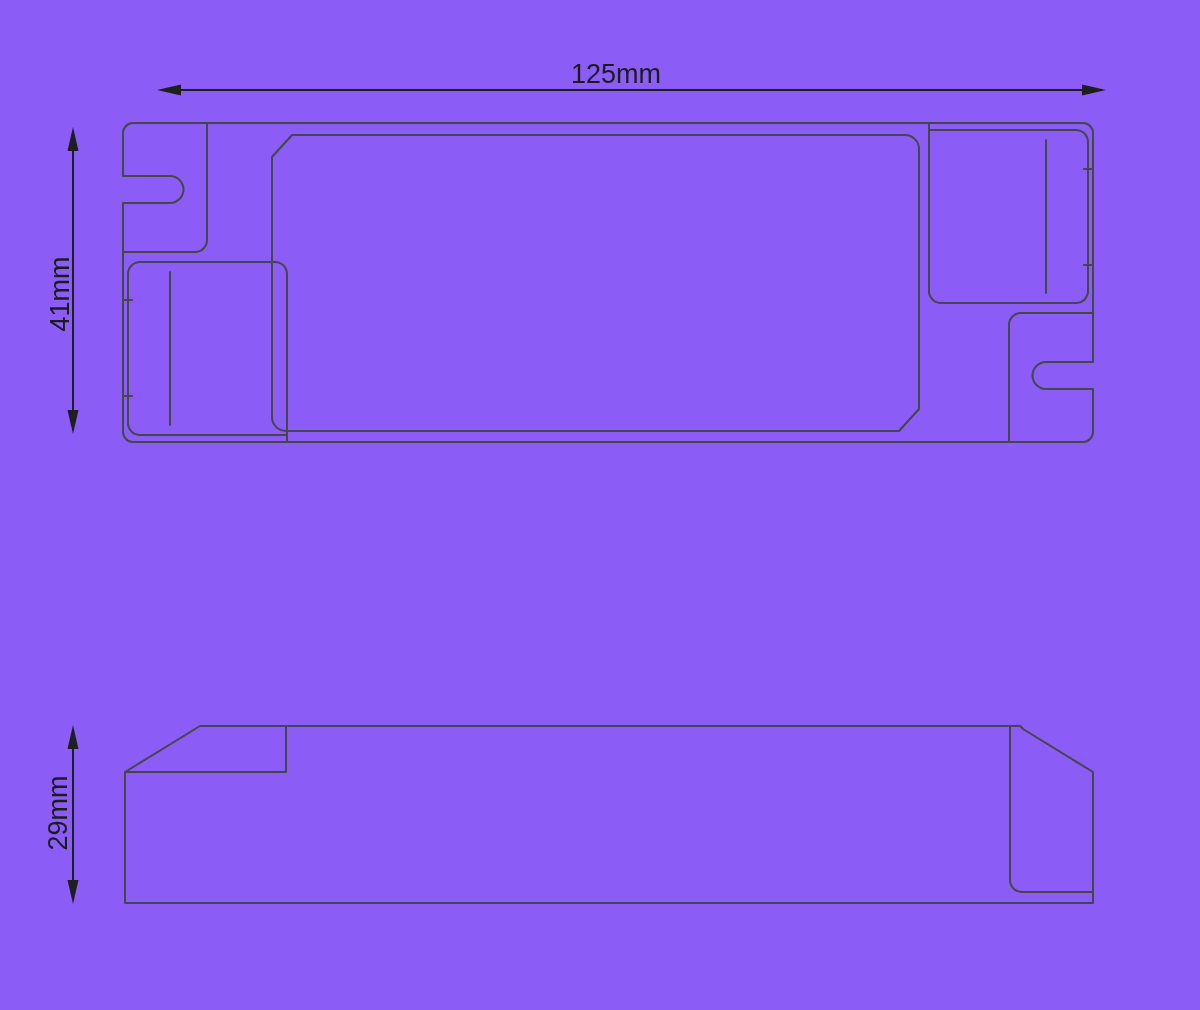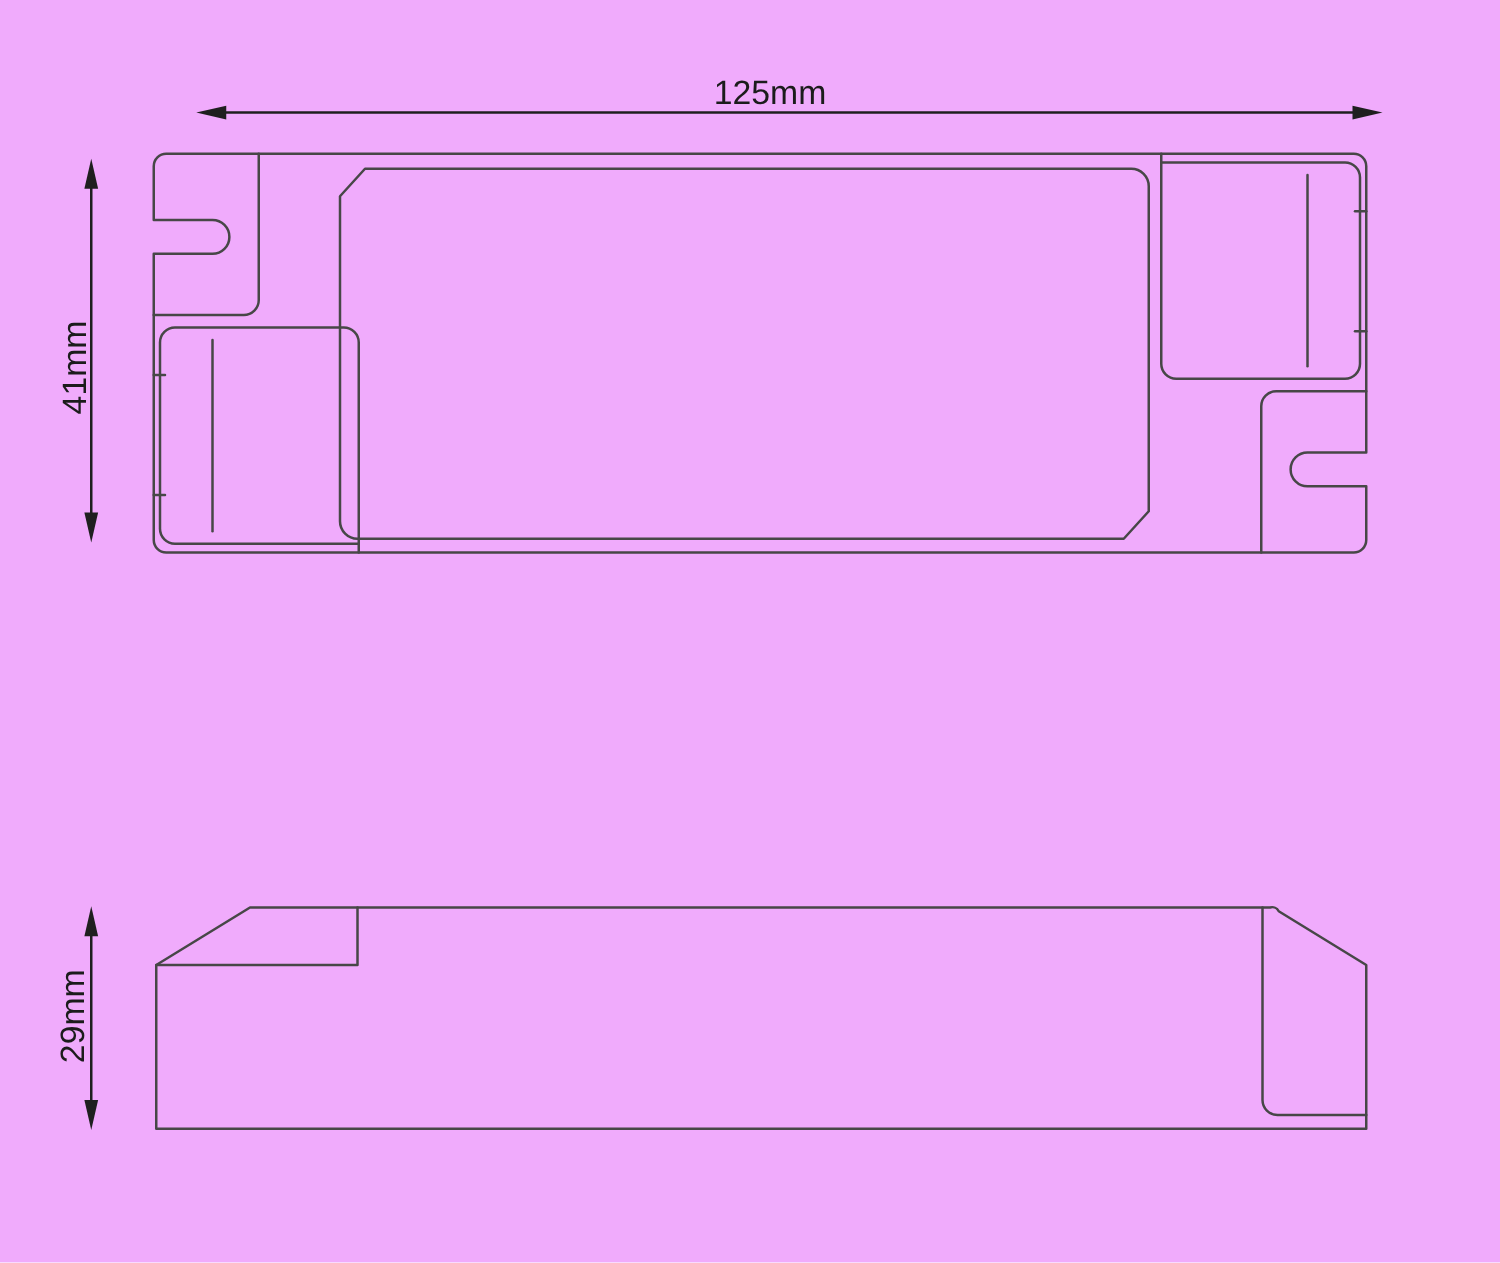--- a/index.html
+++ b/index.html
@@ -4,21 +4,21 @@
 <style>
   html, body {
     margin: 0;
     padding: 0;
     background: #ffffff;
   }
   .canvas {
     position: relative;
     width: 1200px;
     height: 1010px;
-    background: #f0abfc;
+    background: #8b5cf6;
     overflow: hidden;
     font-family: "Liberation Sans", sans-serif;
   }
   .drawing-svg {
     position: absolute;
     left: 0;
     top: 0;
   }
   .dim-label {
     position: absolute;

